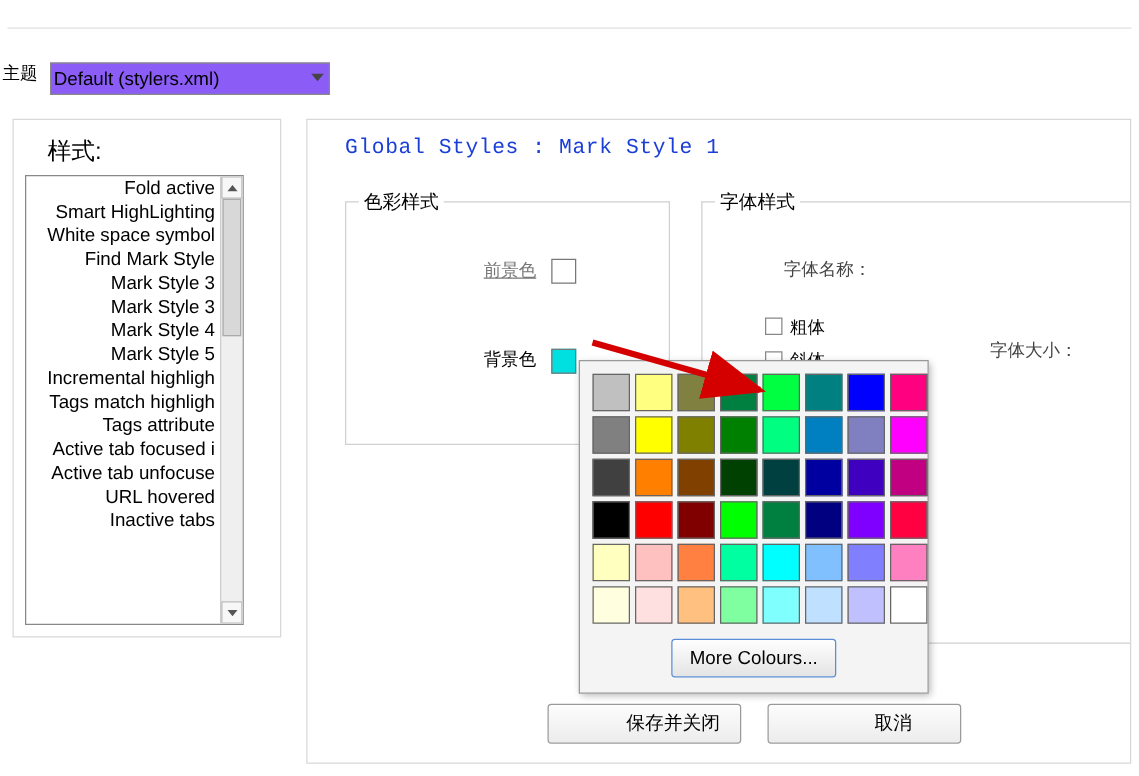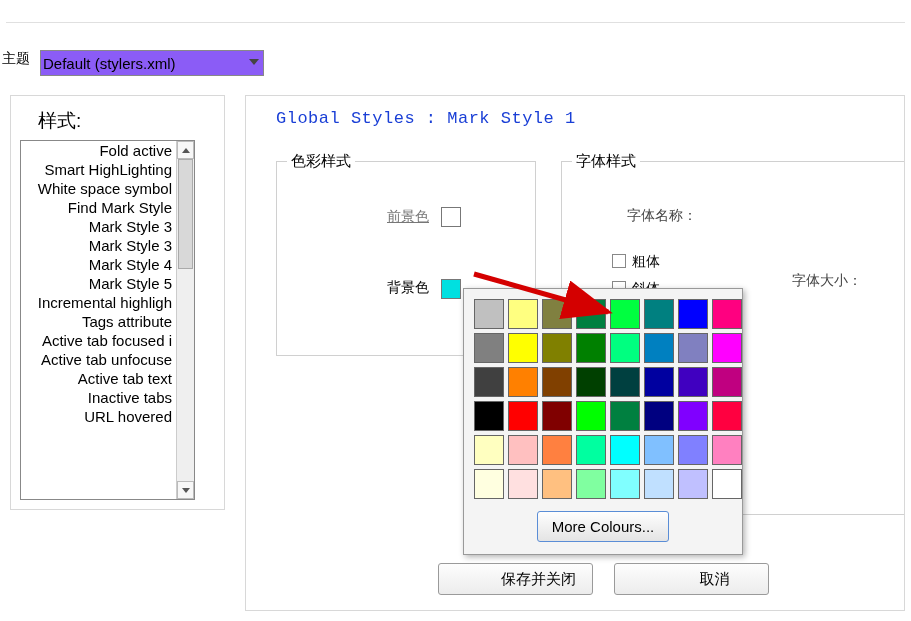--- a/index.html
+++ b/index.html
@@ -257,26 +257,26 @@
   <div class="items" id="style-items">
       <div class="item">Fold active</div>
       <div class="item">Smart HighLighting</div>
       <div class="item">White space symbol</div>
       <div class="item">Find Mark Style</div>
       <div class="item">Mark Style 3</div>
       <div class="item">Mark Style 3</div>
       <div class="item">Mark Style 4</div>
       <div class="item">Mark Style 5</div>
       <div class="item">Incremental highligh</div>
+      <div class="item">Tags match highligh</div>
       <div class="item">Tags attribute</div>
       <div class="item">Active tab focused i</div>
       <div class="item">Active tab unfocuse</div>
-      <div class="item">Active tab text</div>
+      <div class="item">URL hovered</div>
       <div class="item">Inactive tabs</div>
-      <div class="item">URL hovered</div>
     </div>
   <div class="scroll">
     <div class="btn up">
         <div class="tri-up"></div>
       </div>
     <div class="thumb"></div>
     <div class="btn down">
         <div class="tri-down"></div>
       </div>
   </div>

